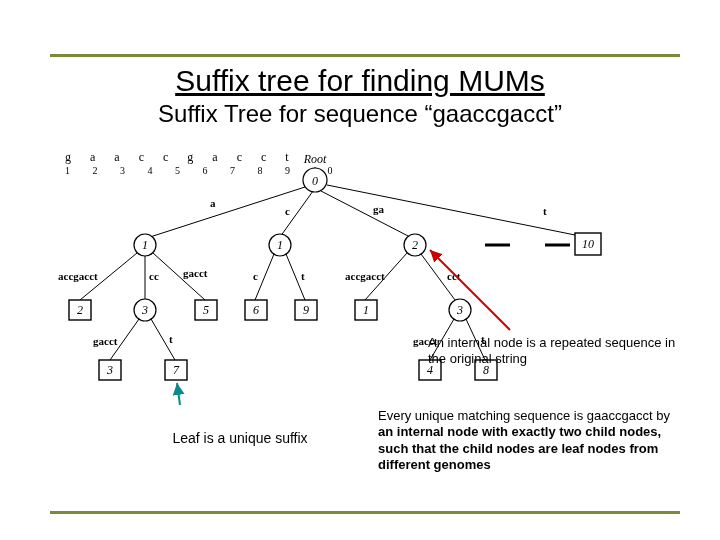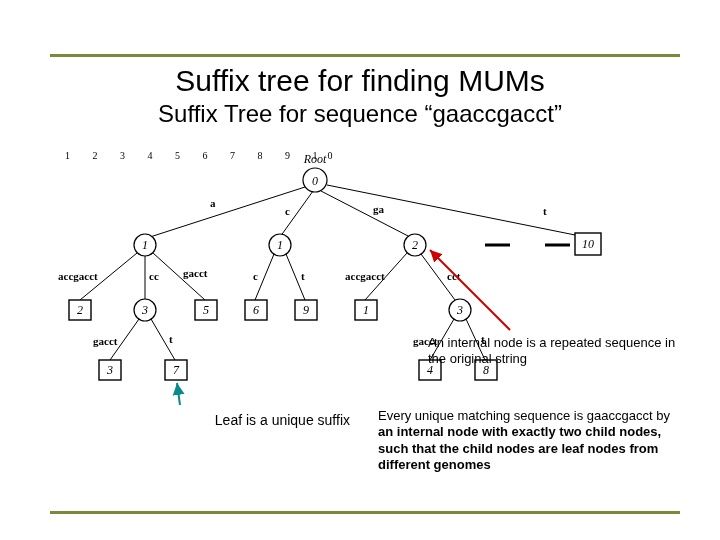--- a/index.html
+++ b/index.html
@@ -6,48 +6,49 @@
   body {
     width: 720px;
     height: 540px;
     background: #fff;
     font-family: Arial, Helvetica, sans-serif;
     position: relative;
     overflow: hidden;
   }
   .hr-top { position: absolute; left: 50px; right: 40px; top: 54px; height: 3px; background: #7a8a3a; }
   .hr-bot { position: absolute; left: 50px; right: 40px; bottom: 26px; height: 3px; background: #7a8a3a; }
-  .title { position: absolute; top: 64px; left: 0; right: 0; text-align: center; font-size: 30px; font-family: Arial, sans-serif; }
+  .title { position: absolute; top: 64px; left: 0; right: 0; text-align: center; font-size: 30px; font-family: Arial, sans-serif; text-decoration: underline; }
   .subtitle { position: absolute; top: 100px; left: 0; right: 0; text-align: center; font-size: 24px; }
   .seqbox { position: absolute; top: 150px; left: 65px; font-family: Georgia, serif; font-size: 12px; letter-spacing: 8px; }
   .seqbox .idx { letter-spacing: 10px; font-size: 10px; }
   svg.tree { position: absolute; top: 145px; left: 55px; width: 580px; height: 260px; }
   .node-circle { fill: #fff; stroke: #000; stroke-width: 1.2; }
   .node-box { fill: #fff; stroke: #000; stroke-width: 1.4; }
   .elabel { font-family: Georgia, serif; font-size: 11px; font-weight: bold; }
   .nlabel { font-family: Georgia, serif; font-size: 12px; font-style: italic; }
   .root-lbl { font-family: Georgia, serif; font-style: italic; font-size: 12px; }
   .edge { stroke: #000; stroke-width: 1; fill: none; }
   .arrow-red { stroke: #c00; stroke-width: 2; fill: none; }
   .arrow-teal { stroke: #0a8a8a; stroke-width: 2; fill: none; }
   .note1 { position: absolute; top: 335px; left: 428px; width: 260px; font-size: 13px; line-height: 1.2; }
-  .note2 { position: absolute; top: 412px; left: 130px; width: 220px; font-size: 14px; text-align: right; }
+  .note2 { position: absolute; top: 430px; left: 130px; width: 220px; font-size: 14px; text-align: center; }
   .note3 { position: absolute; top: 408px; left: 378px; width: 300px; font-size: 13px; line-height: 1.25; }
   .note3 b { font-weight: bold; }
 </style>
 </head>
 <body>
 
 <div class="hr-top"></div>
 <div class="hr-bot"></div>
 
 <div class="title">Suffix tree for finding MUMs</div>
 <div class="subtitle">Suffix Tree for sequence “gaaccgacct”</div>
 
 <div class="seqbox">
+  <div>g a a c c g a c c t</div>
   <div class="idx">1 2 3 4 5 6 7 8 9 10</div>
 </div>
 
 <svg class="tree" viewBox="0 0 580 260">
   <defs>
     <marker id="arr-red" markerWidth="8" markerHeight="8" refX="6" refY="3" orient="auto">
       <path d="M0,0 L6,3 L0,6 Z" fill="#c00"></path>
     </marker>
     <marker id="arr-teal" markerWidth="8" markerHeight="8" refX="6" refY="3" orient="auto">
       <path d="M0,0 L6,3 L0,6 Z" fill="#0a8a8a"></path>

